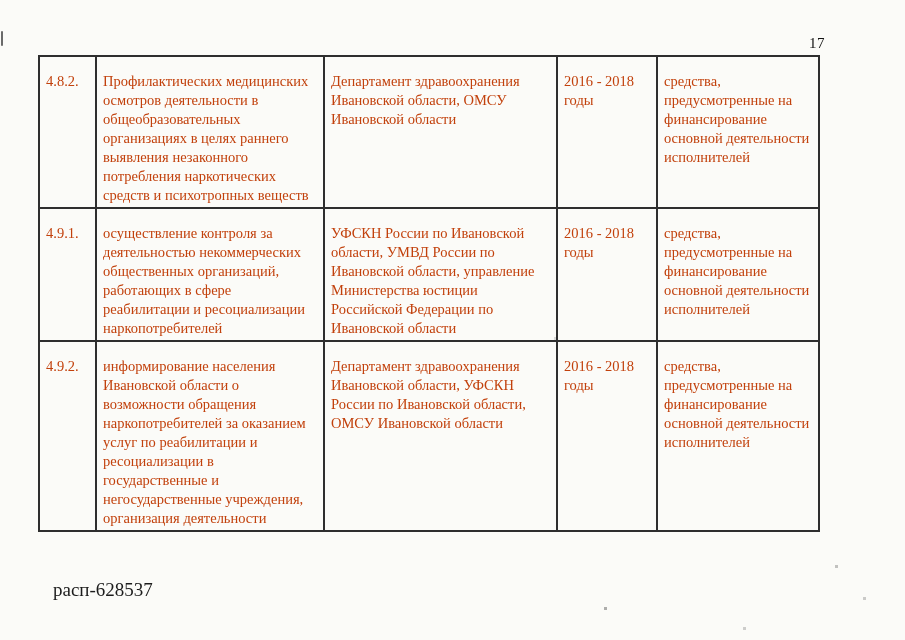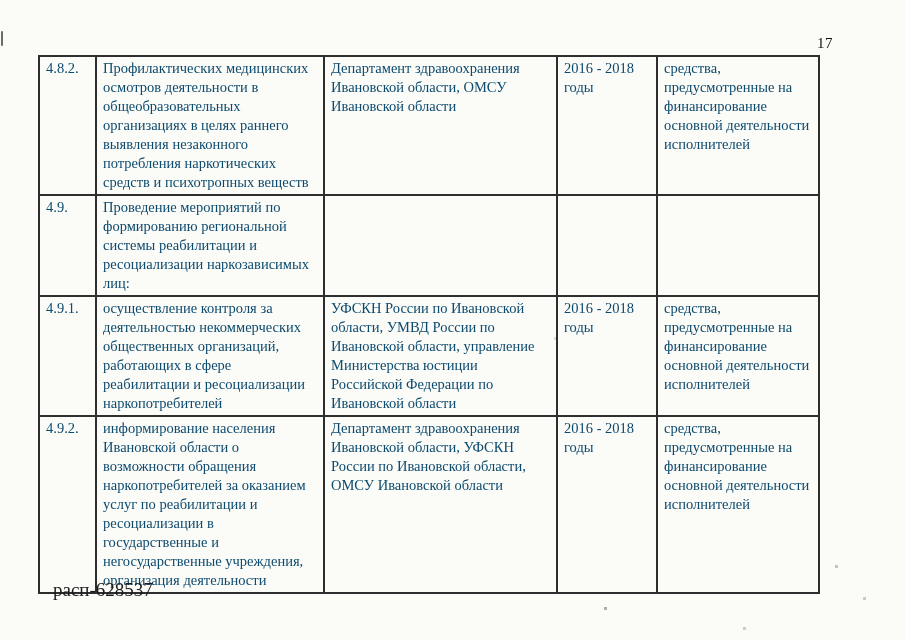--- a/index.html
+++ b/index.html
@@ -29,39 +29,38 @@
     background: #6a6a6a;
     border-radius: 1px;
   }
   .page-number {
     position: absolute;
     left: 809px;
     top: 35px;
     font-size: 15px;
     letter-spacing: 0.5px;
     color: #111;
-    margin-left: 8px;
   }
   table.doc-table {
     position: absolute;
     left: 38px;
     top: 55px;
     width: 780px;
     border-collapse: collapse;
     table-layout: fixed;
     font-size: 14.5px;
     line-height: 19px;
   }
   table.doc-table td {
     border: 2px solid #2e2e2e;
     vertical-align: top;
-    padding: 2px 5px 2px 6px;
+    padding: 15px 5px 2px 6px;
     white-space: pre-line;
     overflow: hidden;
-    color: #0c4a6e;
+    color: #c2410c;
   }
   td.c-num { padding-left: 4px; }
   tr.r0 { height: 130px; }
   tr.r1 { height: 100px; }
   tr.r2 { height: 110px; }
   tr.r3 { height: 170px; }
   .footer {
     position: absolute;
     left: 53px;
     top: 579px;
@@ -114,31 +113,20 @@
 Ивановской области, ОМСУ
 Ивановской области</td>
         <td class="c-period">2016 - 2018
 годы</td>
         <td class="c-fund">средства,
 предусмотренные на
 финансирование
 основной деятельности
 исполнителей</td>
       </tr>
-      <tr class="r1">
-        <td class="c-num">4.9.</td>
-        <td class="c-act">Проведение мероприятий по
-формированию региональной
-системы реабилитации и
-ресоциализации наркозависимых
-лиц:</td>
-        <td class="c-exec"></td>
-        <td class="c-period"></td>
-        <td class="c-fund"></td>
-      </tr>
       <tr class="r2">
         <td class="c-num">4.9.1.</td>
         <td class="c-act">осуществление контроля за
 деятельностью некоммерческих
 общественных организаций,
 работающих в сфере
 реабилитации и ресоциализации
 наркопотребителей</td>
         <td class="c-exec">УФСКН России по Ивановской
 области, УМВД России по

